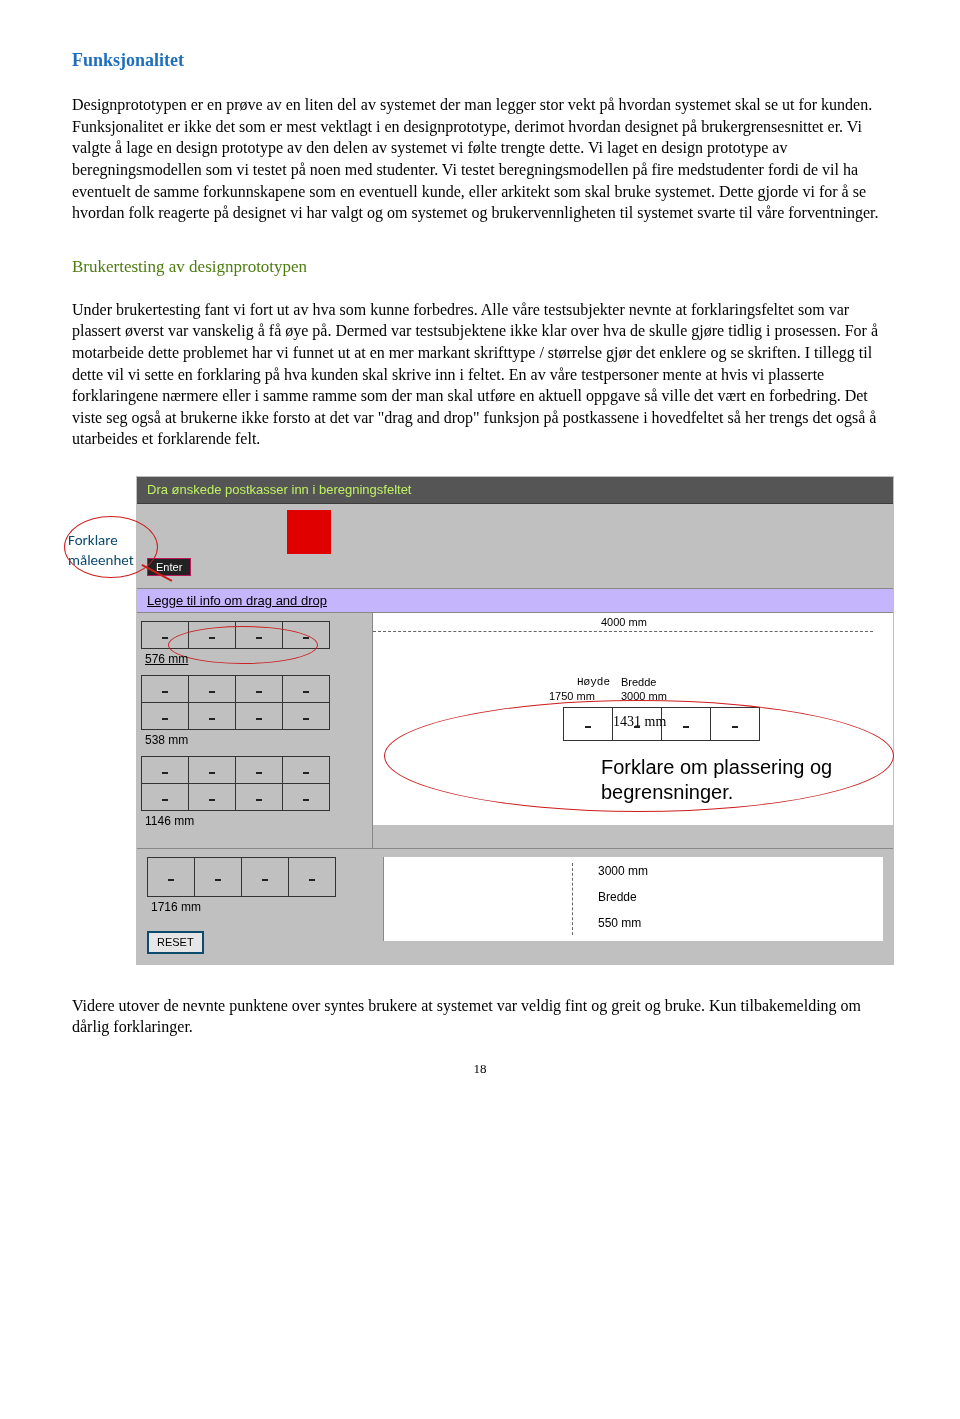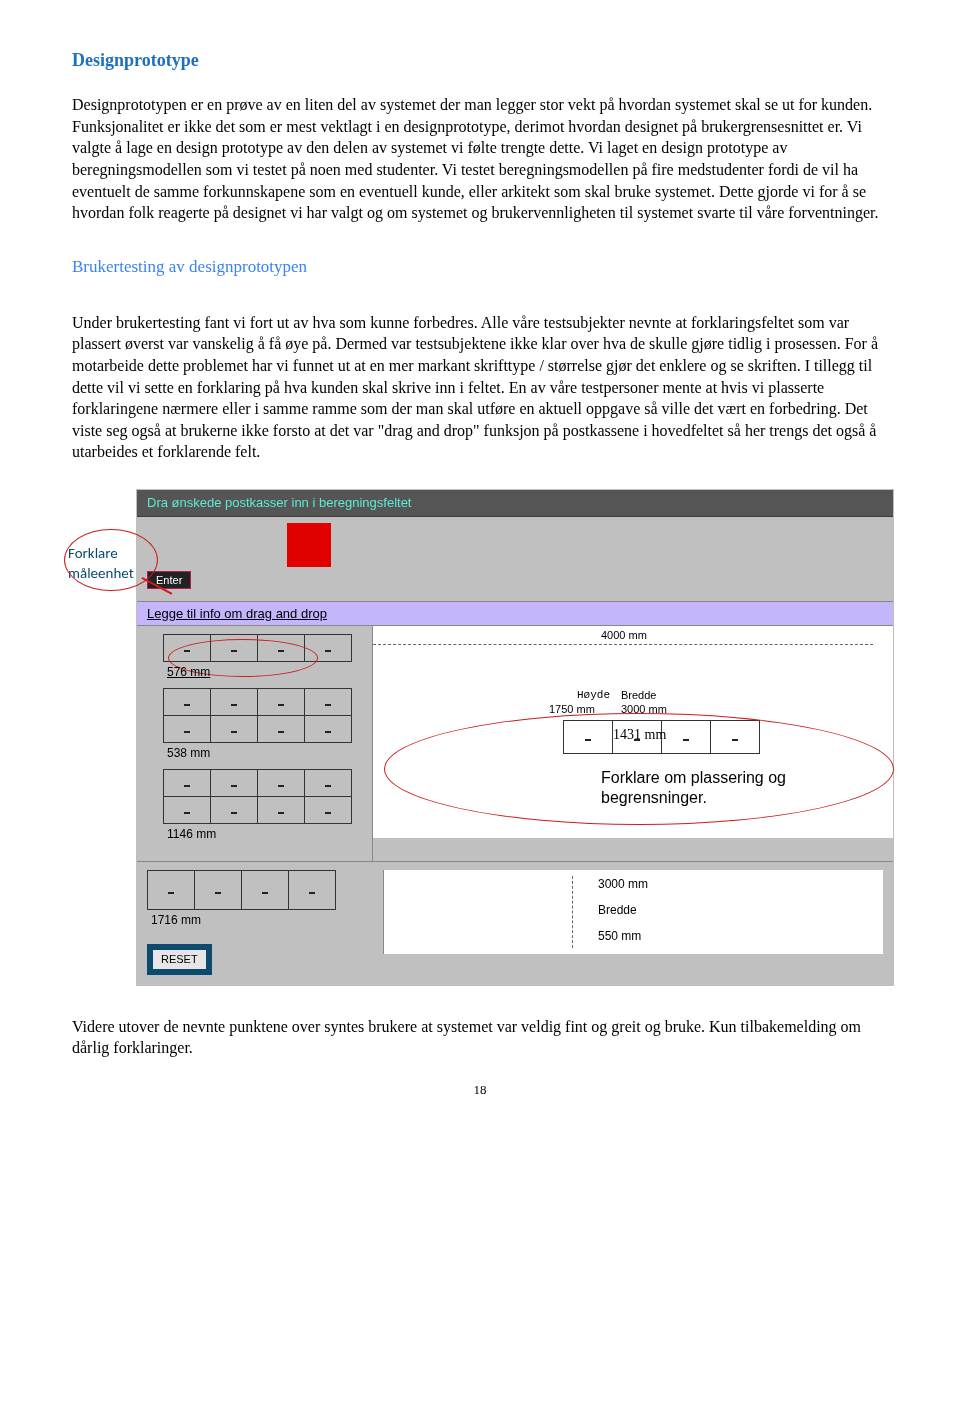--- a/index.html
+++ b/index.html
@@ -13,24 +13,24 @@
     box-sizing:border-box;
     background:#fff;
   }
   h2.section{
     color:#1F6FBF;
     font-size:18px;
     font-weight:bold;
     margin:0 0 22px 0;
   }
   h3.subsection{
-    color:#3b82f6;
+    color:#4d7c0f;
     font-size:17px;
     font-weight:normal;
-    margin:32px 0 33px 0;
+    margin:32px 0 20px 0;
   }
   p{
     margin:0 0 22px 0;
     text-align:left;
   }
   .page-num{
     text-align:center;
     font-size:13px;
     margin-top:18px;
     margin-bottom:0;
@@ -47,21 +47,21 @@
     position:relative;
     font-family: Arial, Helvetica, sans-serif;
     font-size:12px;
     color:#000;
     border:1px solid #c0bfbf;
   }
 
   
   .bar-dark{
     background:#555;
-    color:#5eead4;
+    color:#bef264;
     padding:4px 10px;
     font-size:13px;
     border-bottom:1px solid #3b3b3b;
   }
   .panel-top{
     background:#c0c0c0;
     height:84px;
     position:relative;
   }
   .panel-top .redsq{
@@ -89,21 +89,21 @@
   }
   .underline{ text-decoration: underline; }
 
   .mid-row{
     display:flex;
     background:#c0c0c0;
   }
   .left-col{
     width:236px;
     border-right:1px solid #888;
-    padding:8px 10px 10px 26px;
+    padding:8px 10px 10px 4px;
     box-sizing:border-box;
     position:relative;
   }
   .right-col{
     flex:1;
     background:#fff;
     position:relative;
     padding:6px 0 6px 12px;
     box-sizing:border-box;
     height:212px;
@@ -169,21 +169,21 @@
     position:absolute;
     left:240px; top:100px;
     font-size:14px;
     font-family:"Times New Roman",serif;
     background:transparent;
   }
 
   .right-col .note{
     position:absolute;
     left:228px; top:142px;
-    font-size:16px;
+    font-size:20px;
     line-height:1.25;
   }
 
   
   .bottom{
     background:#c0c0c0;
     padding:8px 10px 10px 10px;
     border-top:1px solid #888;
     display:flex;
     align-items:flex-start;
@@ -203,21 +203,21 @@
     border-left:1px dashed #666;
   }
   .bottom .rightb .blabels{
     position:absolute;
     left:214px; top:6px;
     font-size:12px;
   }
   .bottom .rightb .blabels div{ margin-bottom:10px; display:flex; gap:10px;}
   .reset{
     background:#e6e6e6;
-    border:6px solid #0c4a6e;
+    border:2px solid #0c4a6e;
     font-size:11px;
     padding:2px 8px;
     font-family:Arial,sans-serif;
     margin-top:8px;
     display:inline-block;
   }
 
   
   .oval{
     position:absolute;
@@ -234,21 +234,21 @@
   .redline{
     position:absolute;
     background:#cc1e1e;
     height:1.5px;
     transform-origin:left center;
   }
 </style>
 </head>
 <body>
 
-<h2 class="section">Designprototype</h2>
+<h2 class="section">Funksjonalitet</h2>
 
 <p>Designprototypen er en prøve av en liten del av systemet der man legger stor vekt på hvordan systemet skal se ut for kunden. Funksjonalitet er ikke det som er mest vektlagt i en designprototype, derimot hvordan designet på brukergrensesnittet er. Vi valgte å lage en design prototype av den delen av systemet vi følte trengte dette. Vi laget en design prototype av beregningsmodellen som vi testet på noen med studenter. Vi testet beregningsmodellen på fire medstudenter fordi de vil ha eventuelt de samme forkunnskapene som en eventuell kunde, eller arkitekt som skal bruke systemet. Dette gjorde vi for å se hvordan folk reagerte på designet vi har valgt og om systemet og brukervennligheten til systemet svarte til våre forventninger.</p>
 
 <h3 class="subsection">Brukertesting av designprototypen</h3>
 
 <p>Under brukertesting fant vi fort ut av hva som kunne forbedres. Alle våre testsubjekter nevnte at forklaringsfeltet som var plassert øverst var vanskelig å få øye på. Dermed var testsubjektene ikke klar over hva de skulle gjøre tidlig i prosessen. For å motarbeide dette problemet har vi funnet ut at en mer markant skrifttype / størrelse gjør det enklere og se skriften. I tillegg til dette vil vi sette en forklaring på hva kunden skal skrive inn i feltet. En av våre testpersoner mente at hvis vi plasserte forklaringene nærmere eller i samme ramme som der man skal utføre en aktuell oppgave så ville det vært en forbedring. Det viste seg også at brukerne ikke forsto at det var "drag and drop" funksjon på postkassene i hovedfeltet så her trengs det også å utarbeides et forklarende felt.</p>
 
 <div class="proto-wrap">
 
   <div class="callout" style="left:-4px; top:54px; width:80px;">

